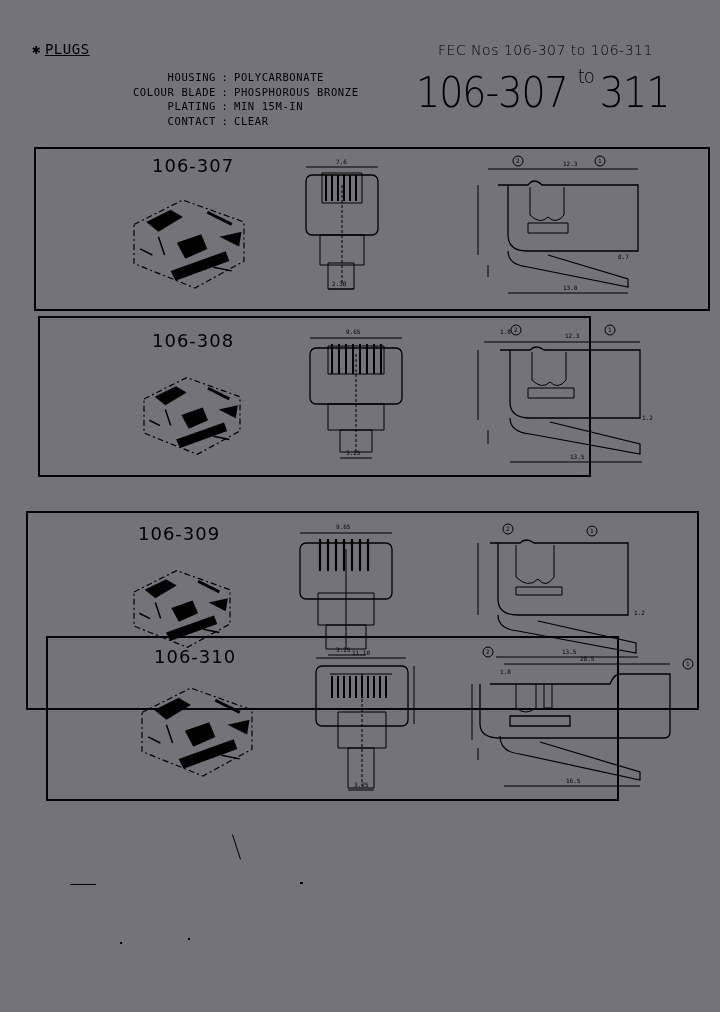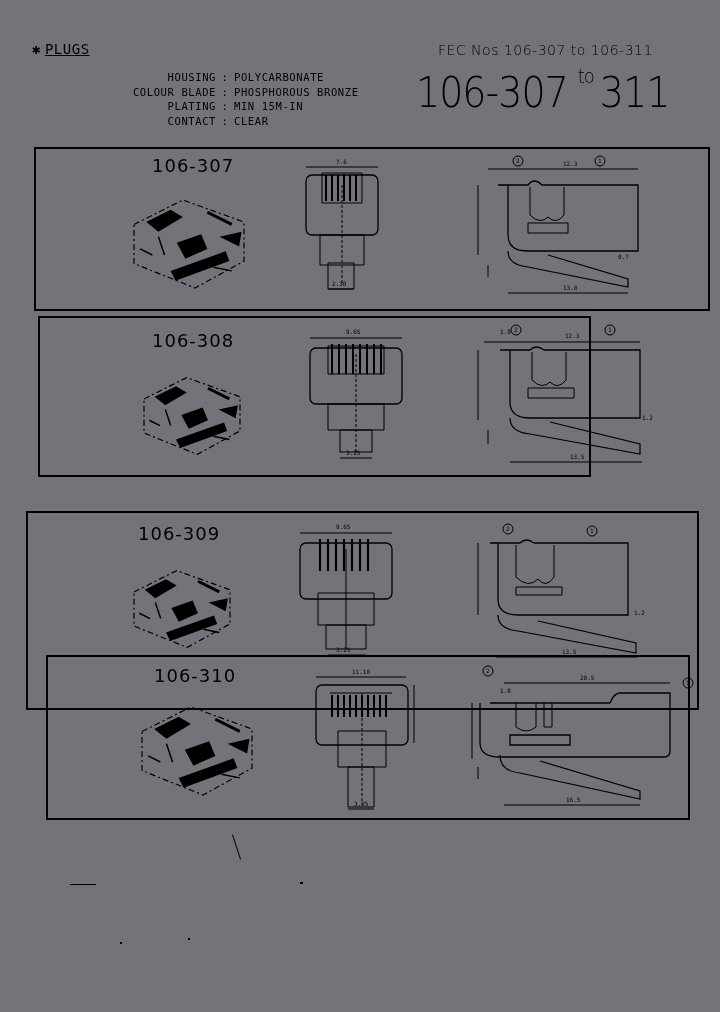--- a/index.html
+++ b/index.html
@@ -173,21 +173,21 @@
     <path d="M58,26 V58 Q70,70 80,60 Q88,70 96,58 V26" fill="none" stroke="#000"></path>
     <path d="M58,68 H104 V76 H58 Z" fill="none" stroke="#000"></path>
     <path d="M40,96 Q40,110 60,112 L178,134 L178,124 L80,102" fill="none" stroke="#000" stroke-width="1.2"></path>
     <line x1="20" y1="24" x2="20" y2="96" stroke="#000"></line>
     <line x1="38" y1="138" x2="180" y2="138" stroke="#000"></line>
     <text class="dim" x="104" y="135">13.5</text>
     <text class="dim" x="176" y="96">1.2</text>
   </svg>
 </div>
 
-<div class="panel" style="left:46px; top:655px; width:644px; height:165px;">
+<div class="panel" style="left:46px; top:636px; width:573px; height:165px;">
   <div class="pnum" style="left:106px; top:8px;">106-310</div>
   <svg style="left:94px; top:50px;" width="110" height="88" viewBox="0 0 90 72">
     <use href="#iso"></use>
   </svg>
   <svg style="left:266px; top:8px;" width="110" height="150" viewBox="0 0 110 150">
     <line x1="2" y1="12" x2="92" y2="12" stroke="#000"></line>
     <text class="dim" x="38" y="9">11.10</text>
     <rect x="2" y="20" width="92" height="60" rx="6" fill="none" stroke="#000" stroke-width="1.3"></rect>
     <path d="M18,30 v22 M24,30 v22 M30,30 v22 M36,30 v22 M42,30 v22 M48,30 v22 M54,30 v22 M60,30 v22 M66,30 v22 M72,30 v22" stroke="#000" stroke-width="2"></path>
     <line x1="16" y1="28" x2="78" y2="28" stroke="#000"></line>

